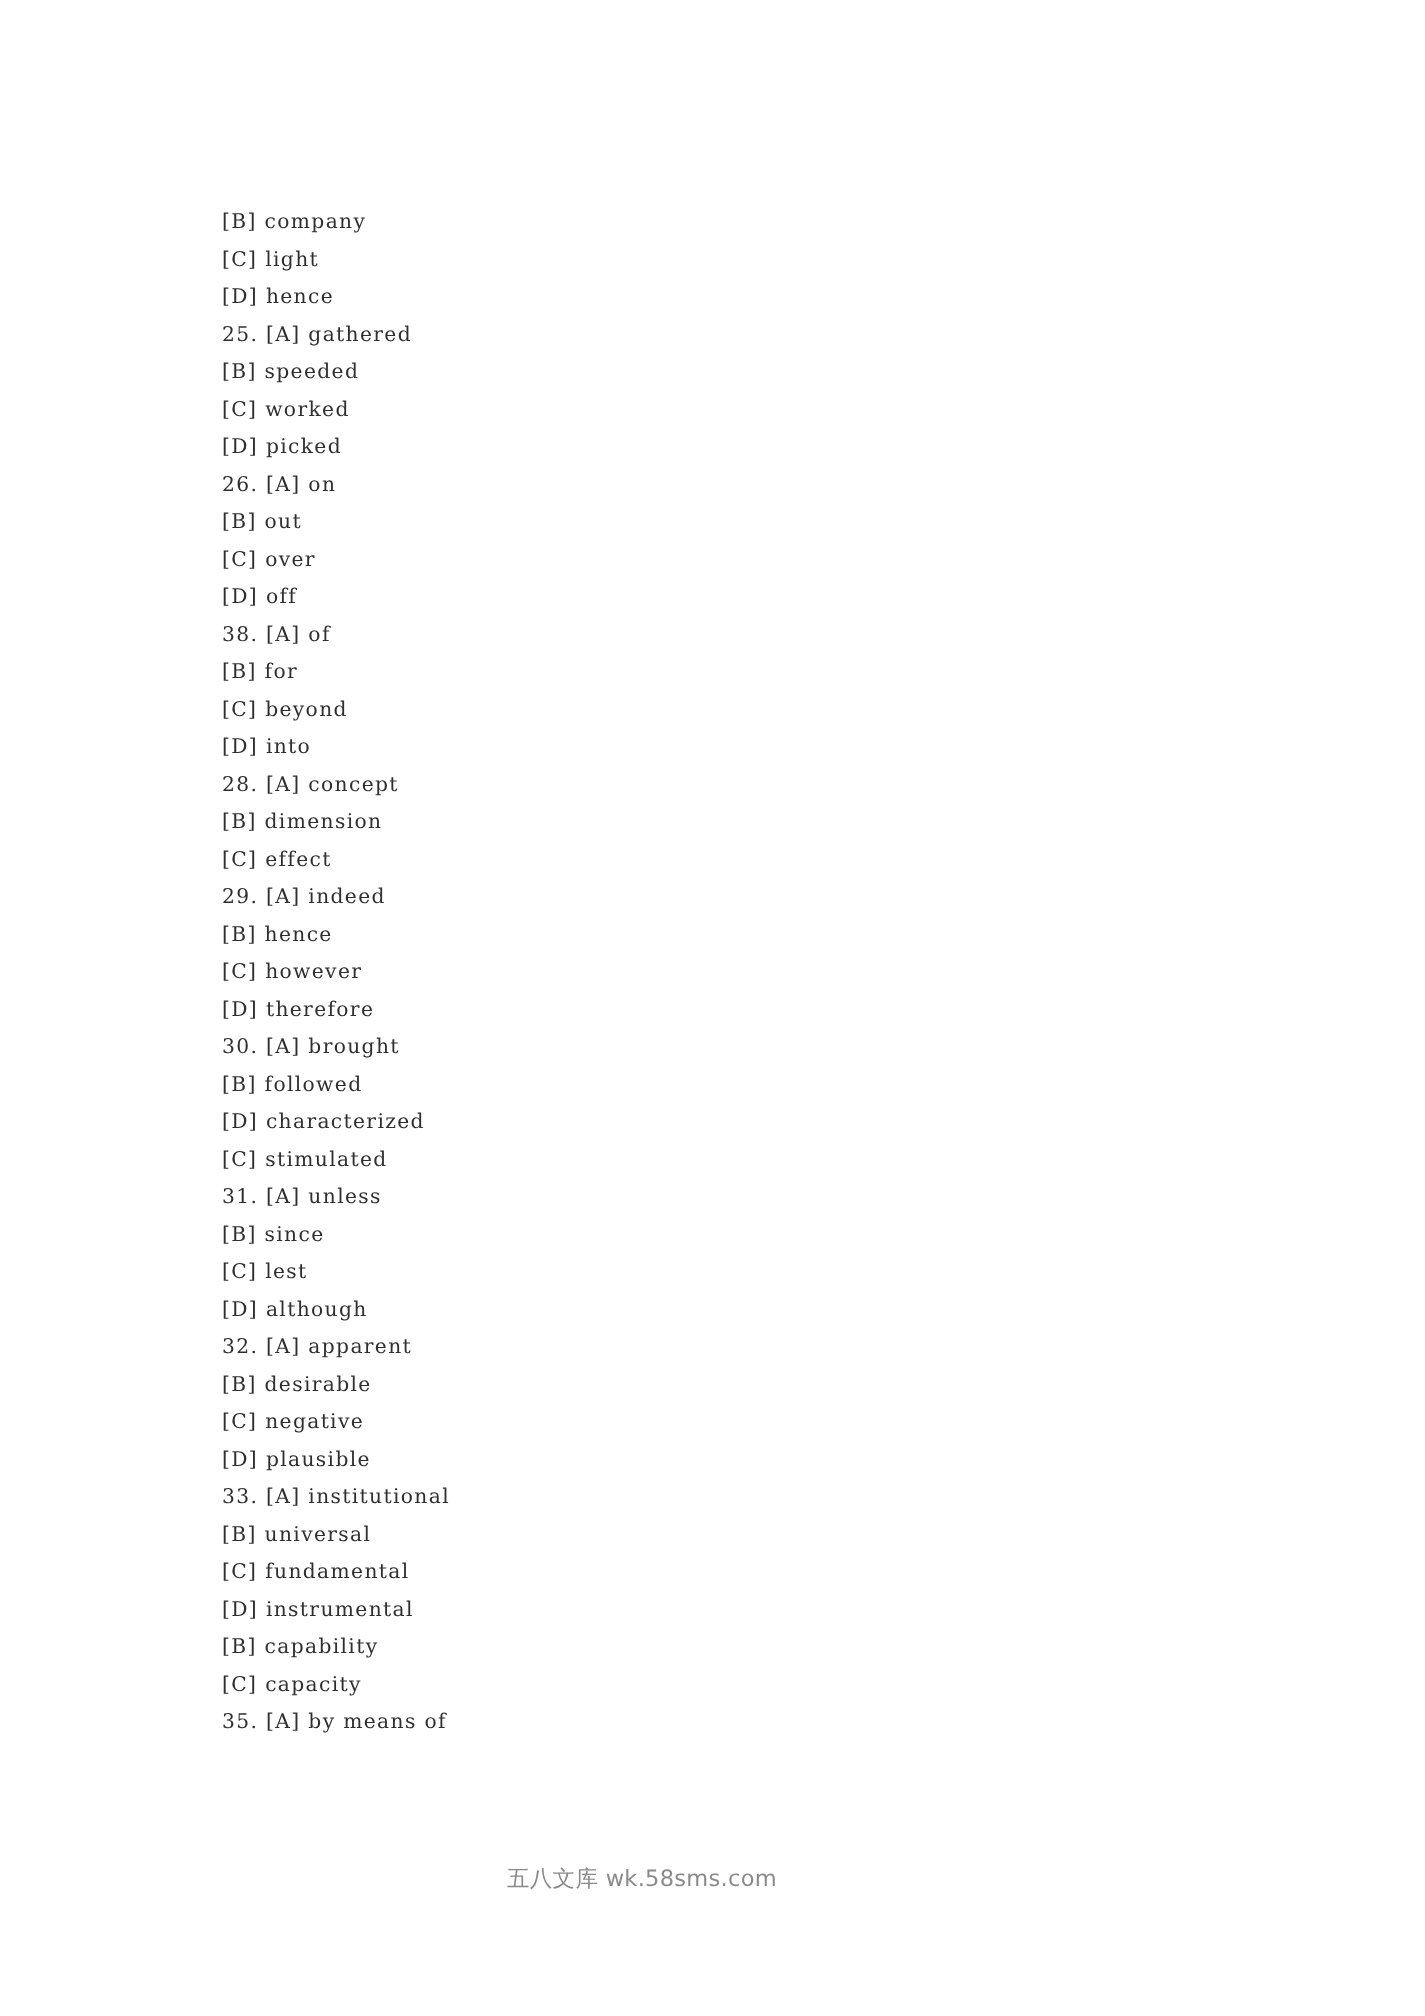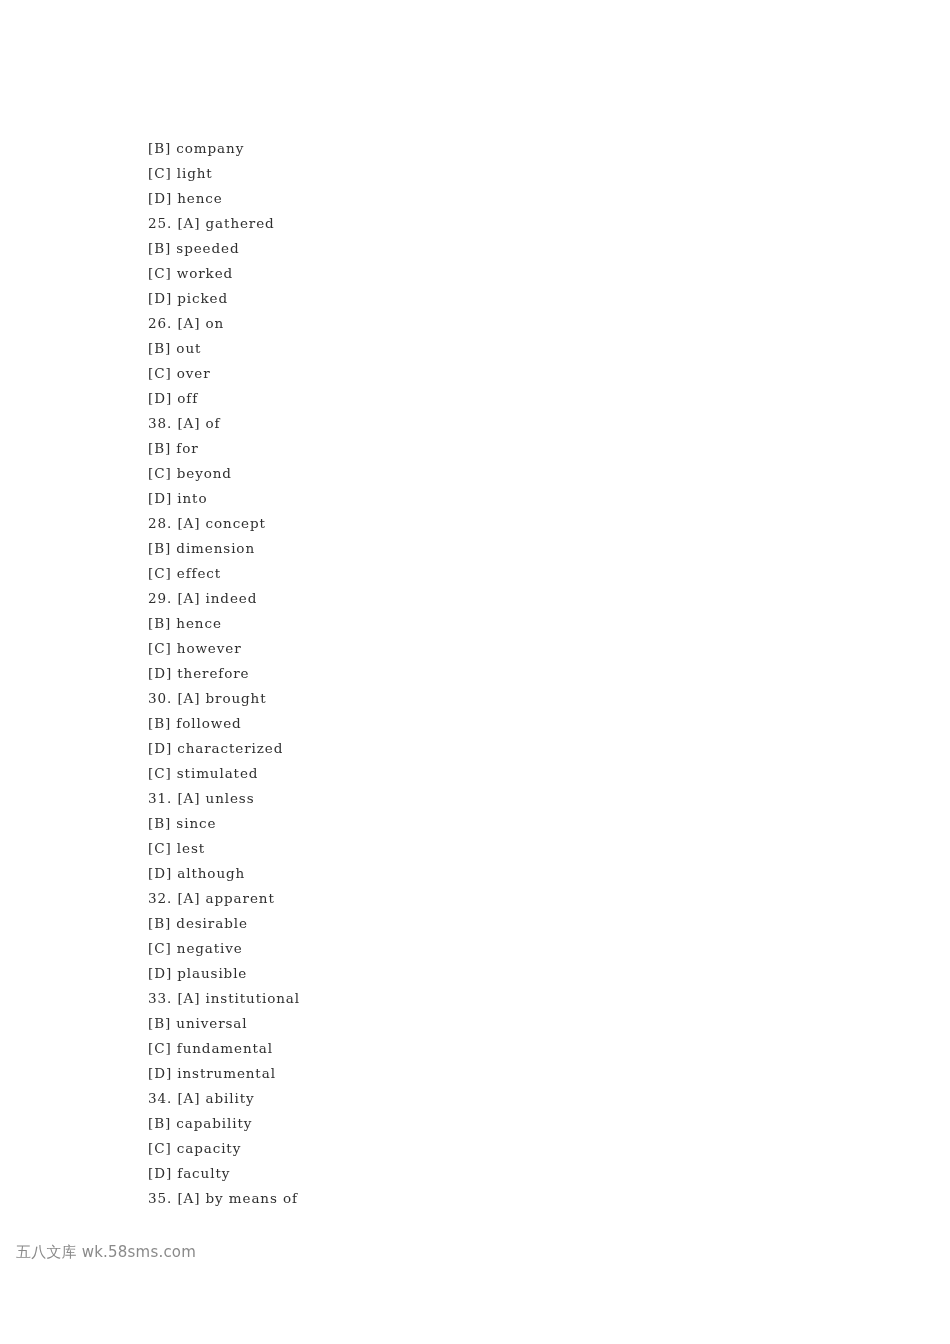--- a/index.html
+++ b/index.html
@@ -50,23 +50,24 @@
   .option-line .tag {
     display: inline;
   }
 
   .option-line .word {
     display: inline;
   }
 
   #footer-watermark {
     position: absolute;
-    left: 16px;
+    left: 0;
     top: 1243px;
     width: 856px;
+    text-align: center;
     font-family: "DejaVu Sans", sans-serif;
     font-size: 15px;
     color: #8a8a8a;
     letter-spacing: 0.2px;
     white-space: pre;
   }
 </style>
 </head>
 <body>
 
@@ -104,22 +105,20 @@
       <div class="option-line"><span class="num"></span><span class="tag">[C]</span> <span class="word">lest</span></div>
       <div class="option-line"><span class="num"></span><span class="tag">[D]</span> <span class="word">although</span></div>
       <div class="option-line"><span class="num">32.</span> <span class="tag">[A]</span> <span class="word">apparent</span></div>
       <div class="option-line"><span class="num"></span><span class="tag">[B]</span> <span class="word">desirable</span></div>
       <div class="option-line"><span class="num"></span><span class="tag">[C]</span> <span class="word">negative</span></div>
       <div class="option-line"><span class="num"></span><span class="tag">[D]</span> <span class="word">plausible</span></div>
       <div class="option-line"><span class="num">33.</span> <span class="tag">[A]</span> <span class="word">institutional</span></div>
       <div class="option-line"><span class="num"></span><span class="tag">[B]</span> <span class="word">universal</span></div>
       <div class="option-line"><span class="num"></span><span class="tag">[C]</span> <span class="word">fundamental</span></div>
       <div class="option-line"><span class="num"></span><span class="tag">[D]</span> <span class="word">instrumental</span></div>
-      <div class="option-line"><span class="num">34.</span> <span class="tag">[A]</span> <span class="word">ability</span></div>
       <div class="option-line"><span class="num"></span><span class="tag">[B]</span> <span class="word">capability</span></div>
       <div class="option-line"><span class="num"></span><span class="tag">[C]</span> <span class="word">capacity</span></div>
-      <div class="option-line"><span class="num"></span><span class="tag">[D]</span> <span class="word">faculty</span></div>
       <div class="option-line"><span class="num">35.</span> <span class="tag">[A]</span> <span class="word">by means of</span></div>
     </div>
 
   <div id="footer-watermark">五八文库 wk.58sms.com</div>
 
 </div>
 
 </body></html>

